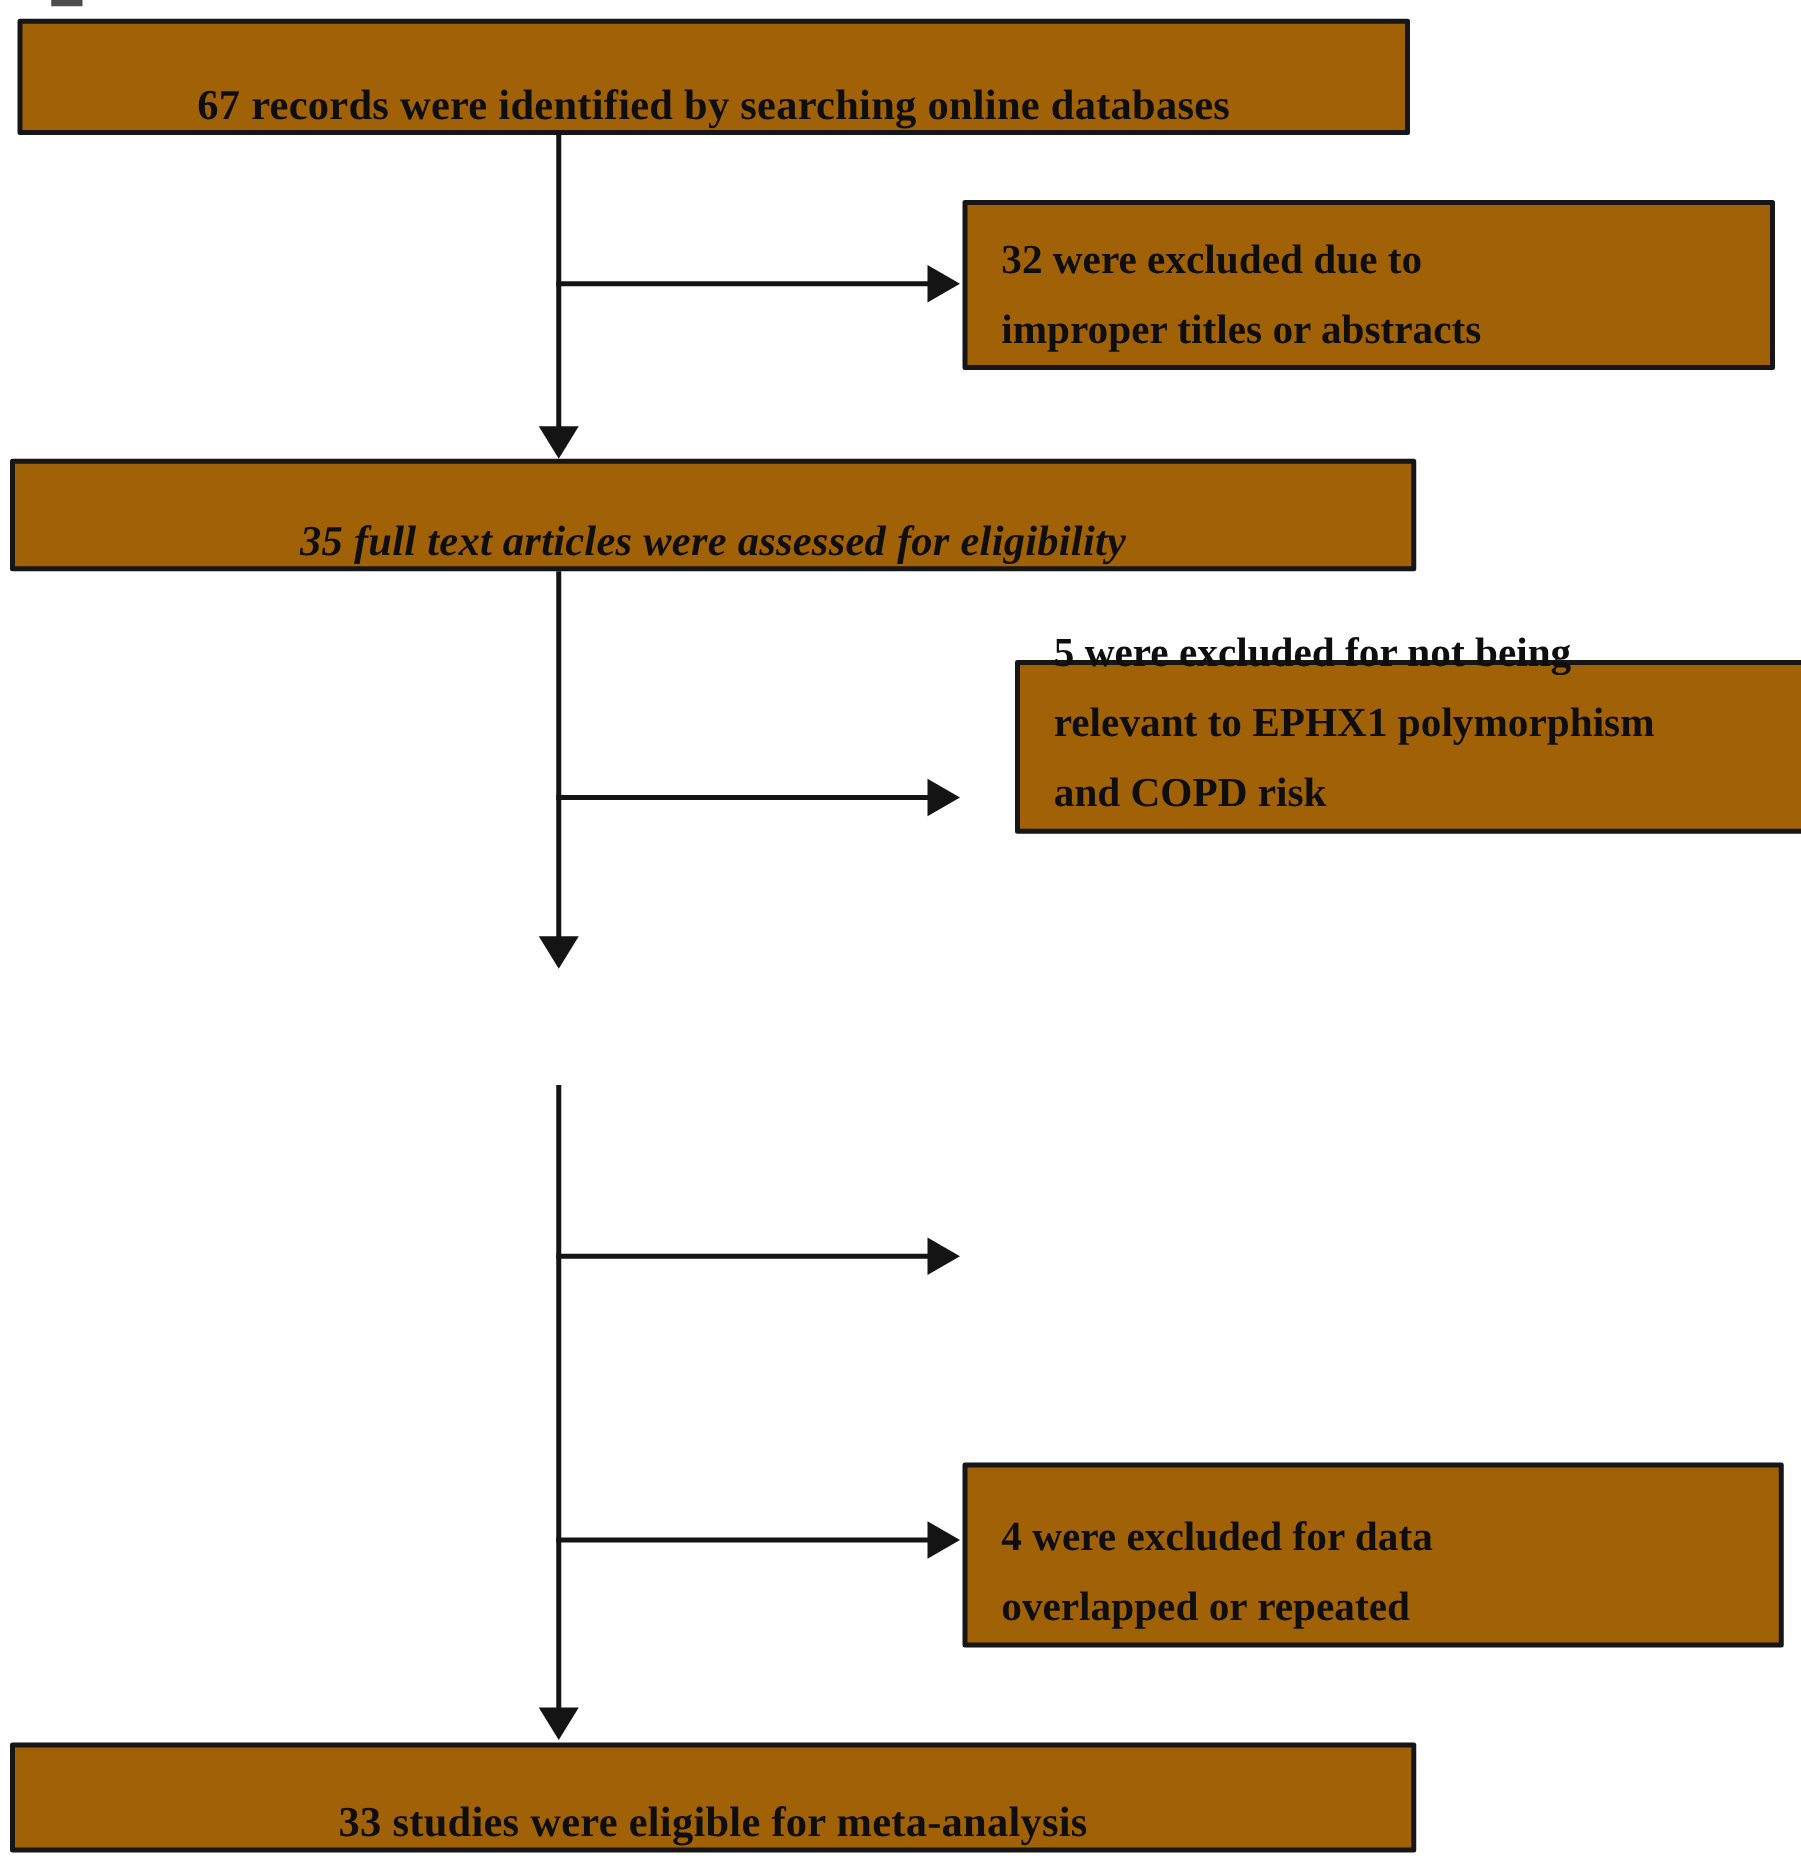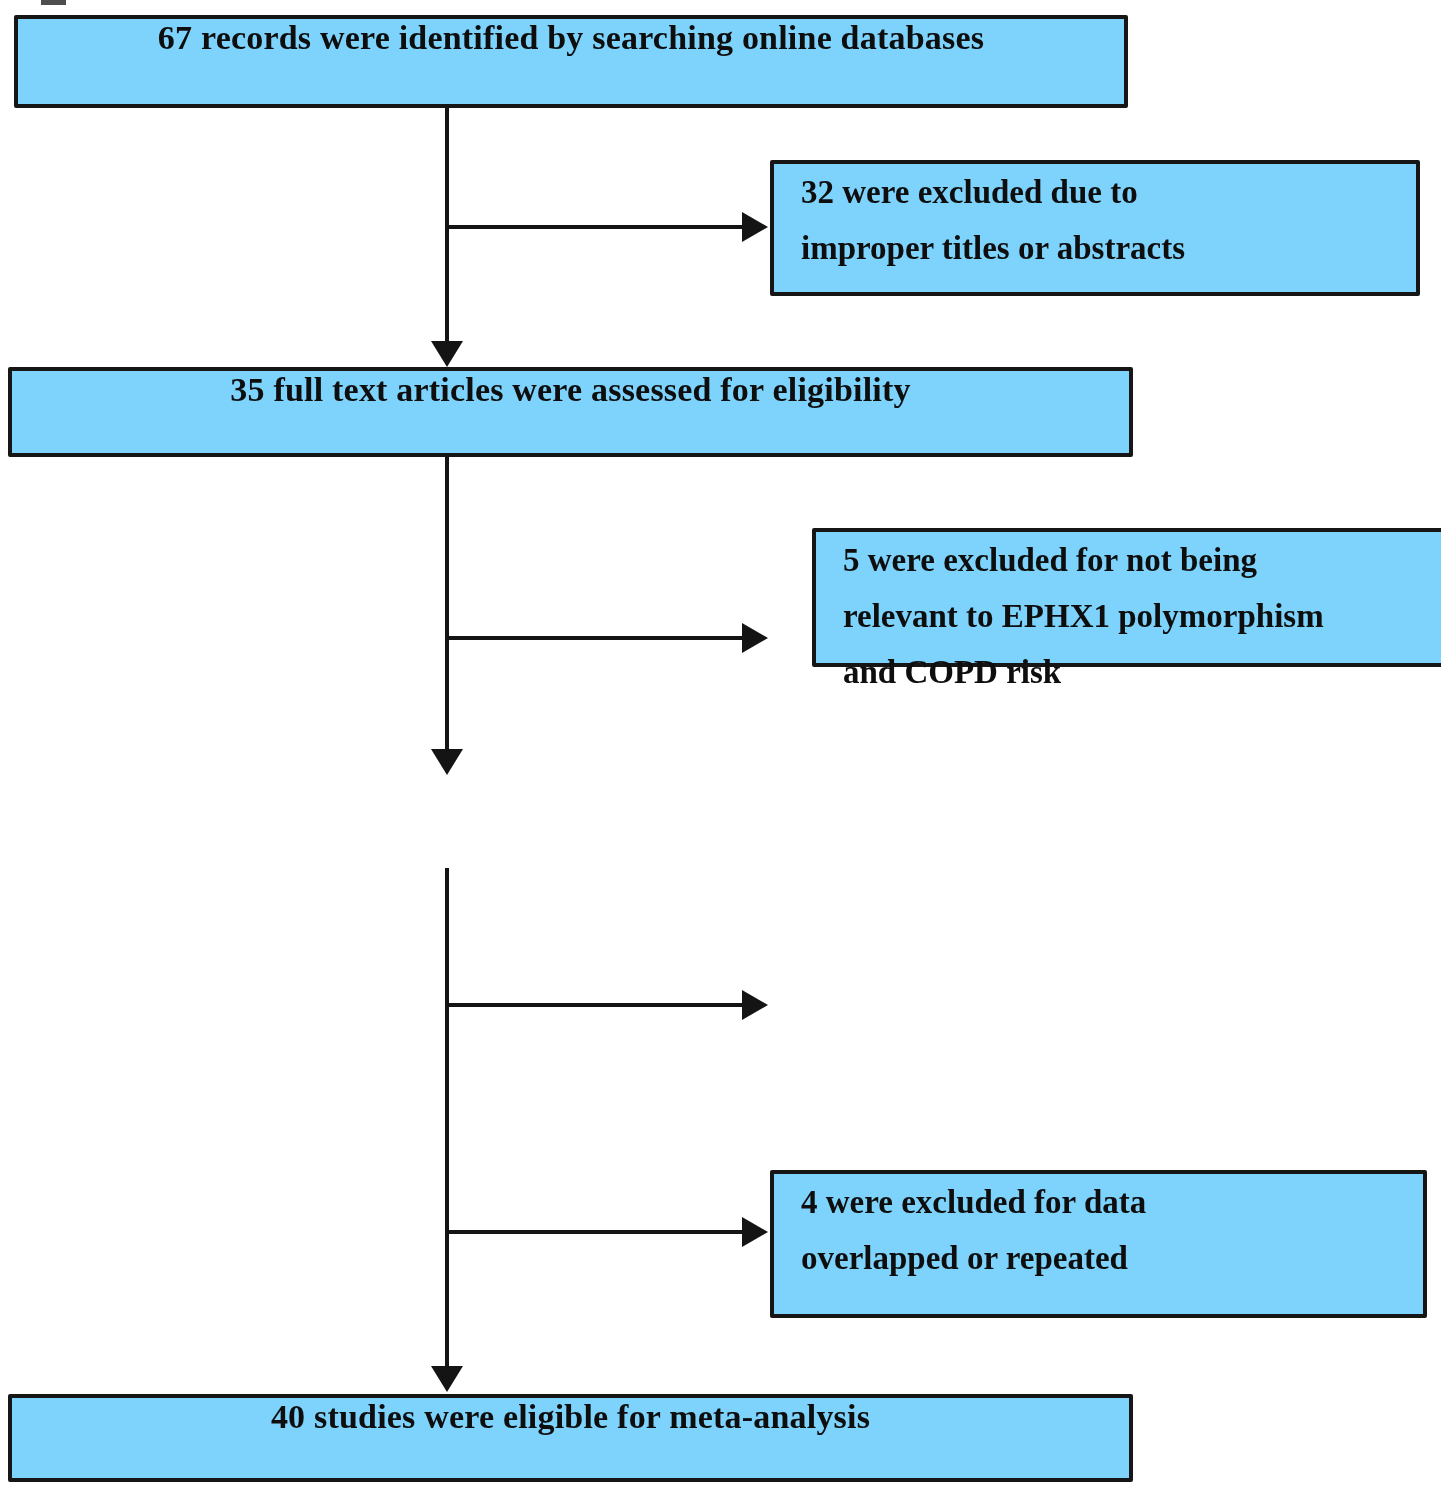--- a/index.html
+++ b/index.html
@@ -13,25 +13,25 @@
     height: 1501px;
     background: #ffffff;
     font-family: "Liberation Serif", serif;
     overflow: hidden;
   }
   .box {
     position: absolute;
     box-sizing: border-box;
     border: 4px solid #161616;
     border-radius: 2px;
-    background: #7dd3fc;
+    background: #a16207;
     color: #0e0e0e;
     font-weight: 700;
     display: flex;
-    align-items: flex-start;
+    align-items: flex-end;
   }
   .main-box {
     justify-content: center;
     font-size: 34px;
     text-align: center;
     letter-spacing: 0.2px;
   }
   .excl-box {
     justify-content: flex-start;
     padding-left: 27px;
@@ -90,21 +90,21 @@
   <div class="arrow-down" style="left:431px; top:341px;"></div>
 
   <div class="hline" style="left:445px; top:225px; width:302px;"></div>
   <div class="arrow-right" style="left:742px; top:212px;"></div>
 
   <div class="box excl-box" style="left:770px; top:160px; width:650px; height:136px;">
     <span class="label">32 were excluded due to
 improper titles or abstracts</span>
   </div>
 
-  <div class="box main-box" style="left:8px; top:367px; width:1125px; height:90px;">
+  <div class="box main-box" style="left:8px; top:367px; width:1125px; height:90px;font-style:italic;">
     <span class="label">35 full text articles were assessed for eligibility</span>
   </div>
 
   <div class="vline" style="left:445px; top:457px; height:296px;"></div>
   <div class="arrow-down" style="left:431px; top:749px;"></div>
 
   <div class="hline" style="left:445px; top:636px; width:302px;"></div>
   <div class="arrow-right" style="left:742px; top:623px;"></div>
 
   <div class="box excl-box" style="left:812px; top:528px; width:657px; height:139px;">
@@ -123,16 +123,16 @@
 
   <div class="hline" style="left:445px; top:1230px; width:302px;"></div>
   <div class="arrow-right" style="left:742px; top:1217px;"></div>
 
   <div class="box excl-box" style="left:770px; top:1170px; width:657px; height:148px;">
     <span class="label">4 were excluded for data
 overlapped or repeated</span>
   </div>
 
   <div class="box main-box" style="left:8px; top:1394px; width:1125px; height:88px;">
-    <span class="label">40 studies were eligible for meta-analysis</span>
+    <span class="label">33 studies were eligible for meta-analysis</span>
   </div>
 
 </div>
 
 </body></html>

